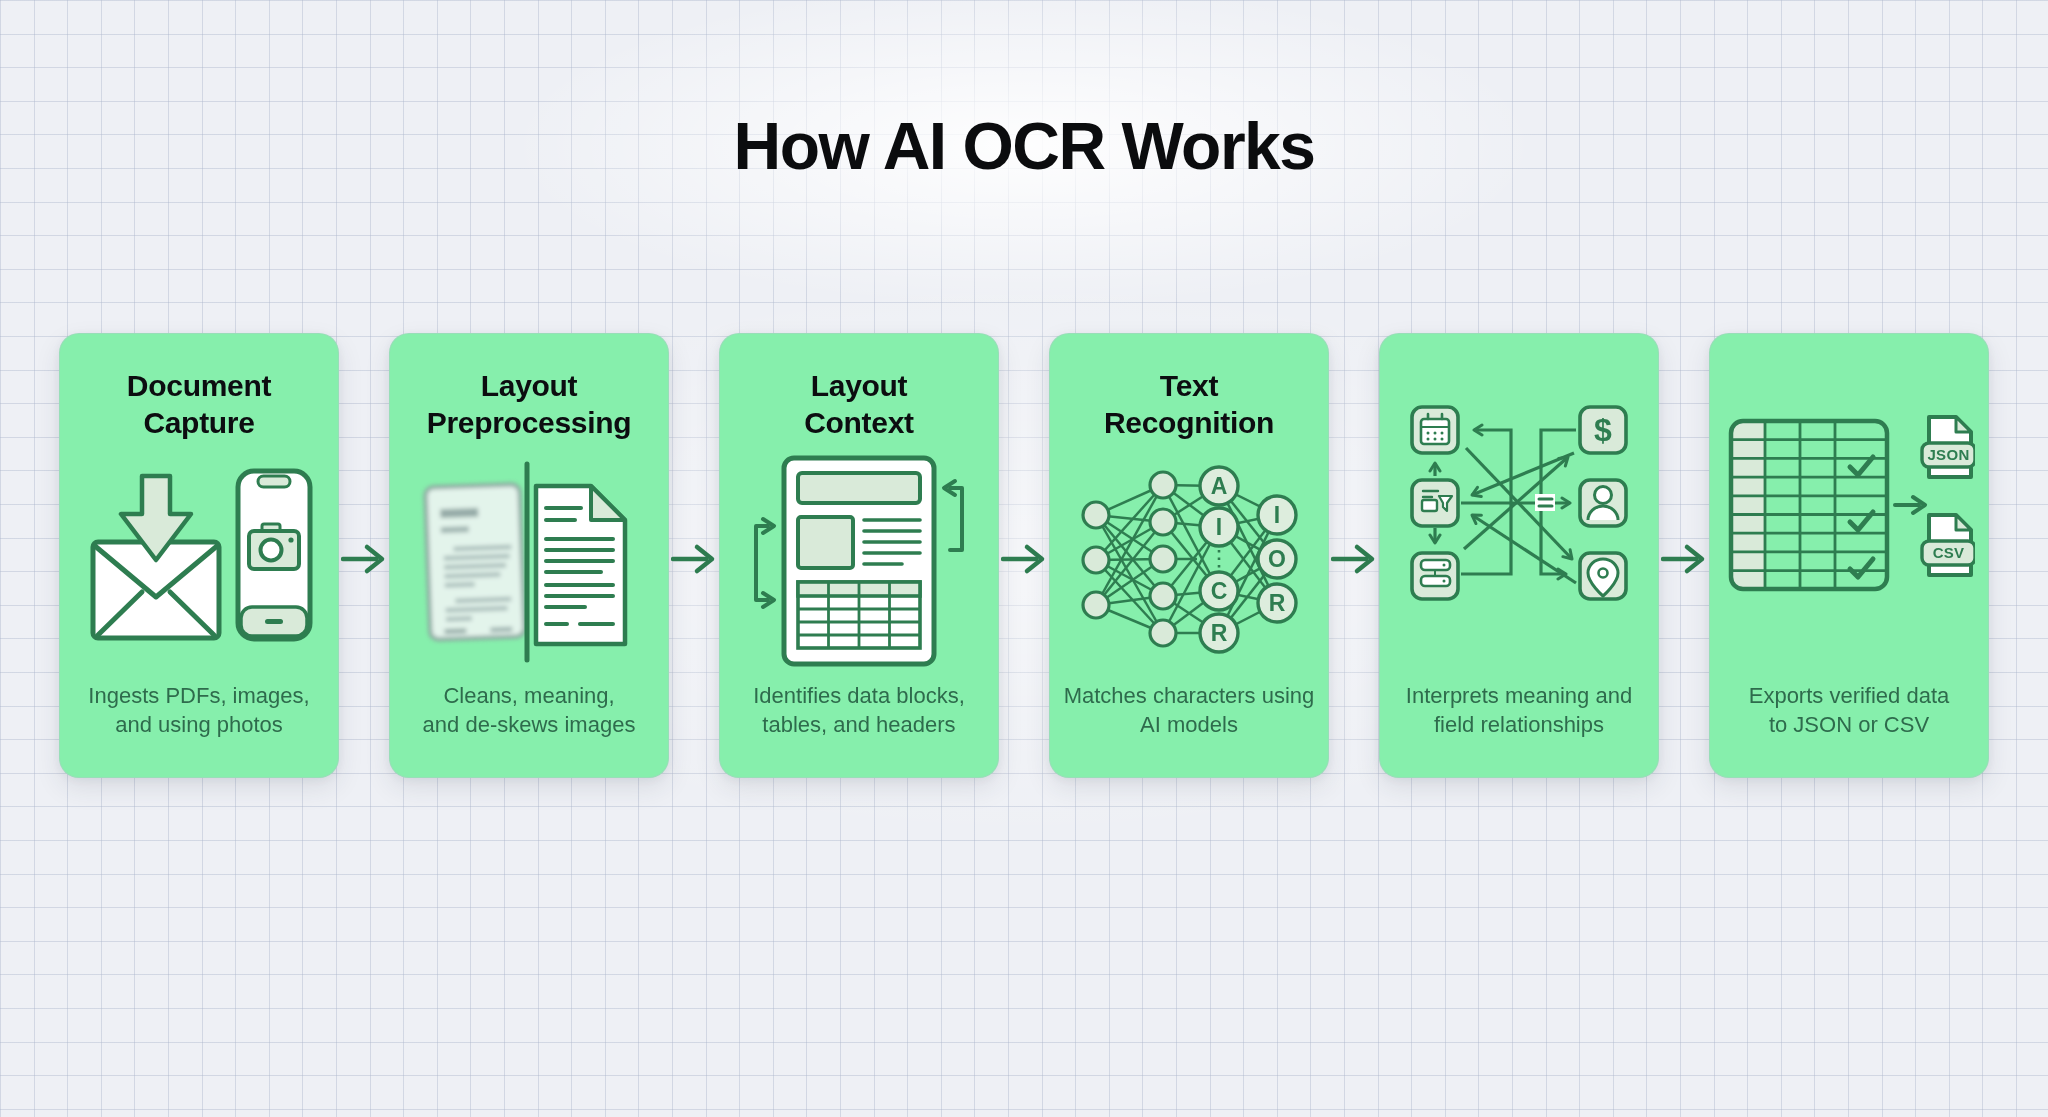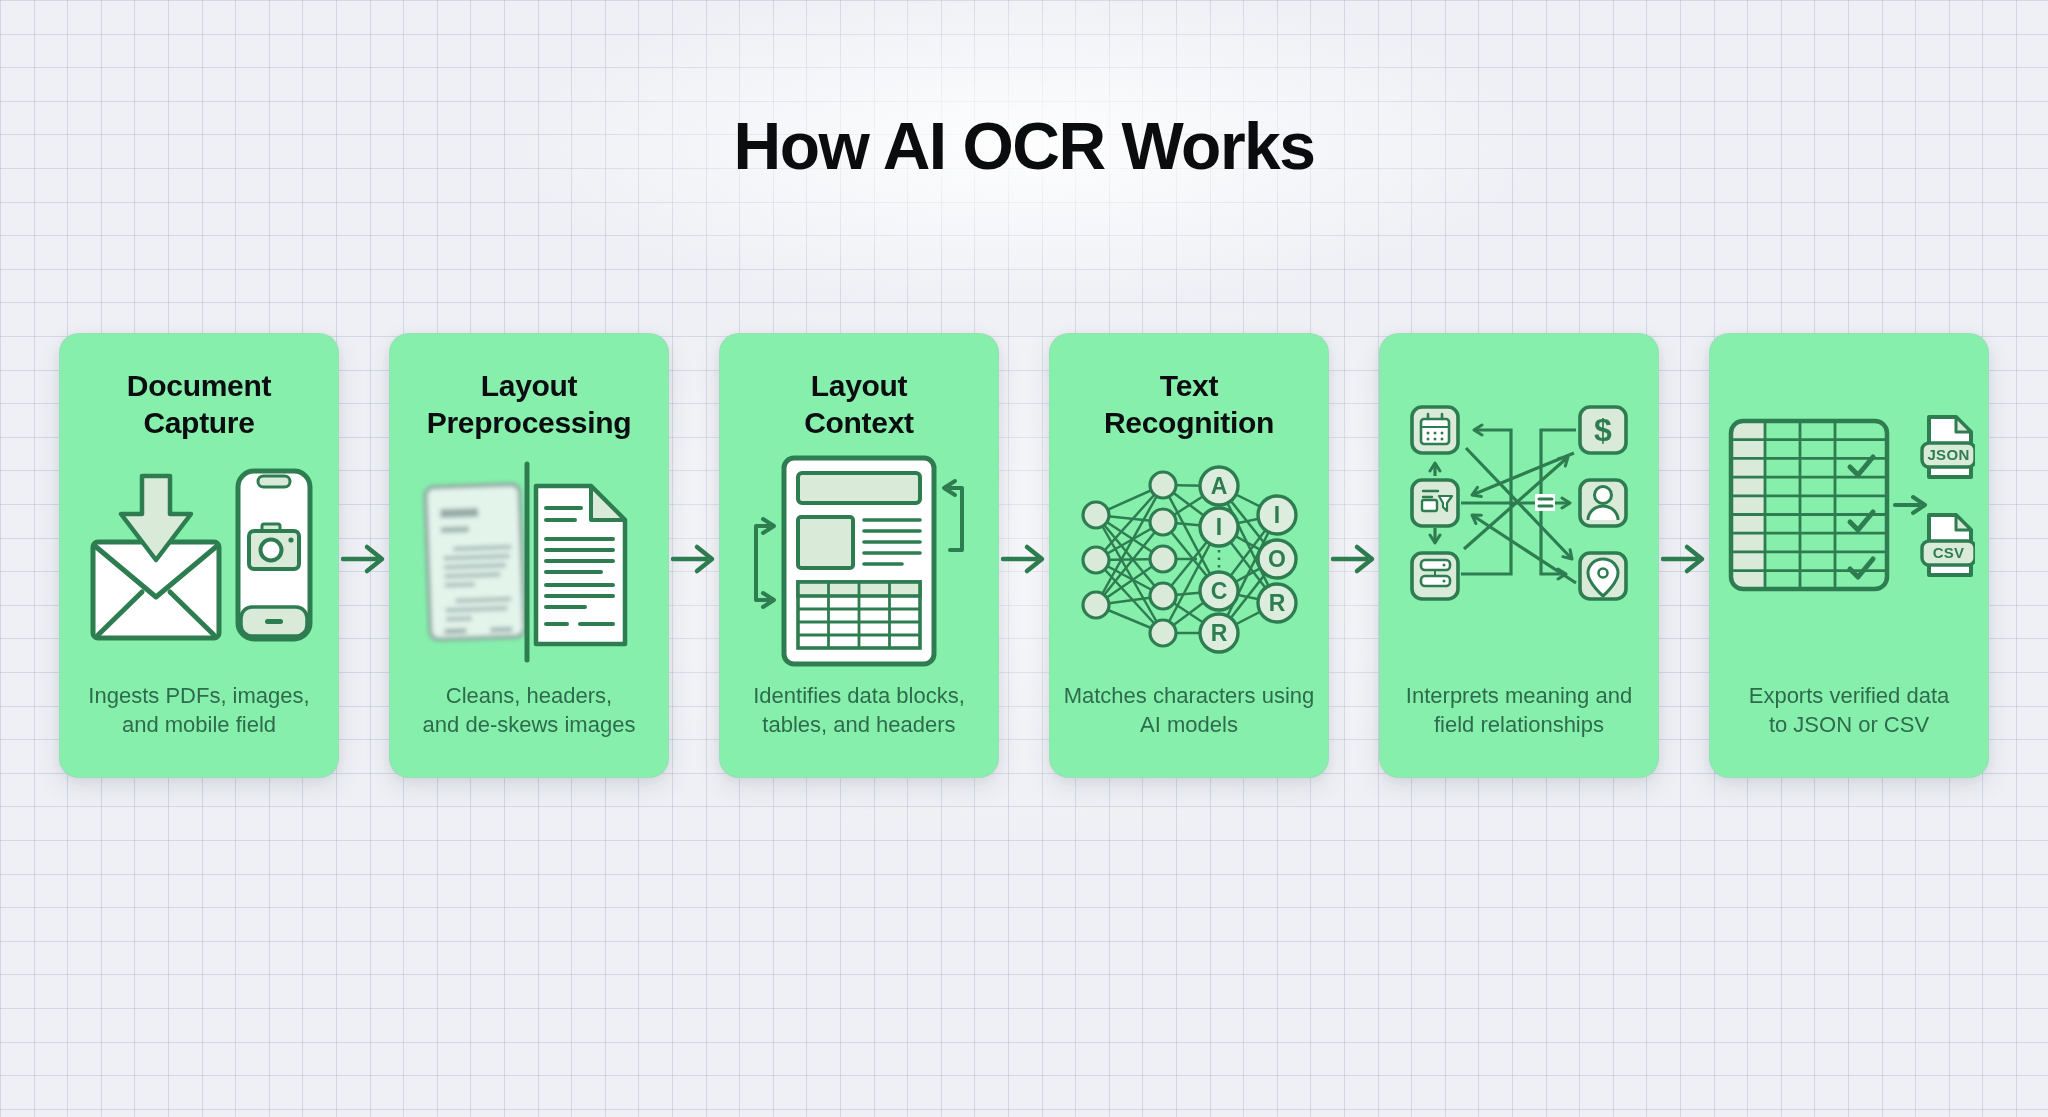--- a/index.html
+++ b/index.html
@@ -74,21 +74,21 @@
           <rect x="158" y="139" width="66" height="29" rx="11" fill="#d9ead9" stroke="#2e7d50" stroke-width="3.5"></rect>
           <rect x="182" y="151" width="18" height="5" rx="2.5" fill="#2e7d50"></rect>
           <rect x="179" y="56" width="18" height="11" rx="2" fill="#d9ead9" stroke="#2e7d50" stroke-width="3"></rect>
           <rect x="166" y="63" width="50" height="38" rx="5" fill="#d9ead9" stroke="#2e7d50" stroke-width="4"></rect>
           <circle cx="188" cy="82" r="10.5" fill="#ffffff" stroke="#2e7d50" stroke-width="4"></circle>
           <circle cx="208" cy="72" r="2.6" fill="#2e7d50"></circle>
         </g>
       </svg>
     </div>
     <div class="card-desc">Ingests PDFs, images,
-and mobile field</div>
+and using photos</div>
   </div>
 
   <div class="connector">
     <svg width="46" height="36" viewBox="0 0 46 36">
       <path d="M2,18 H35" fill="none" stroke="#2e7d50" stroke-width="4.5" stroke-linecap="round"></path>
       <path d="M26,6 L41,18 L26,30" fill="none" stroke="#2e7d50" stroke-width="4.5" stroke-linecap="round" stroke-linejoin="round"></path>
     </svg>
   </div>
 
   <div class="card">
@@ -129,21 +129,21 @@
               <path d="M132,114 H187"></path>
             <path d="M132,127 H199"></path>
               <path d="M132,138 H199"></path>
               <path d="M132,149 H171"></path>
             <path d="M132,166 H153"></path>
               <path d="M166,166 H199"></path>
           </g>
         </g>
       </svg>
     </div>
-    <div class="card-desc">Cleans, headers,
+    <div class="card-desc">Cleans, meaning,
 and de-skews images</div>
   </div>
 
   <div class="connector">
     <svg width="46" height="36" viewBox="0 0 46 36">
       <path d="M2,18 H35" fill="none" stroke="#2e7d50" stroke-width="4.5" stroke-linecap="round"></path>
       <path d="M26,6 L41,18 L26,30" fill="none" stroke="#2e7d50" stroke-width="4.5" stroke-linecap="round" stroke-linejoin="round"></path>
     </svg>
   </div>
 

